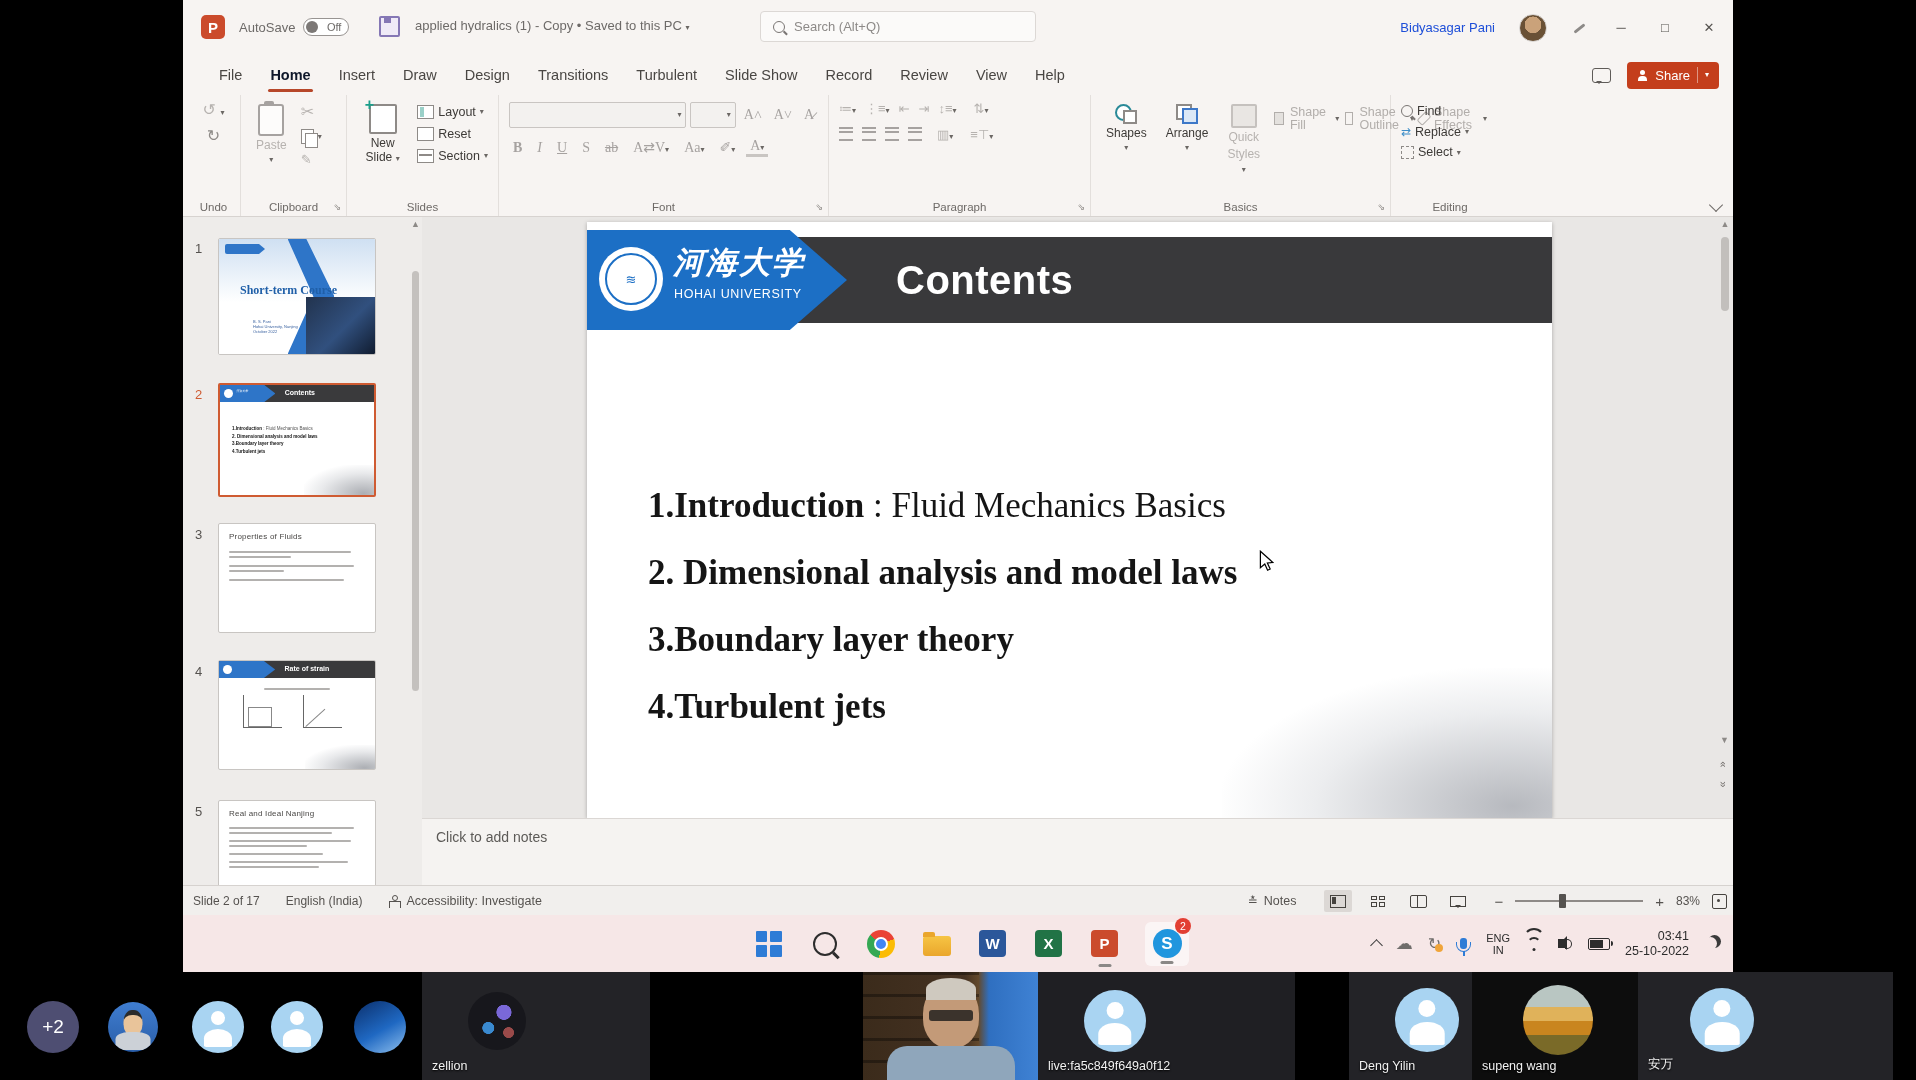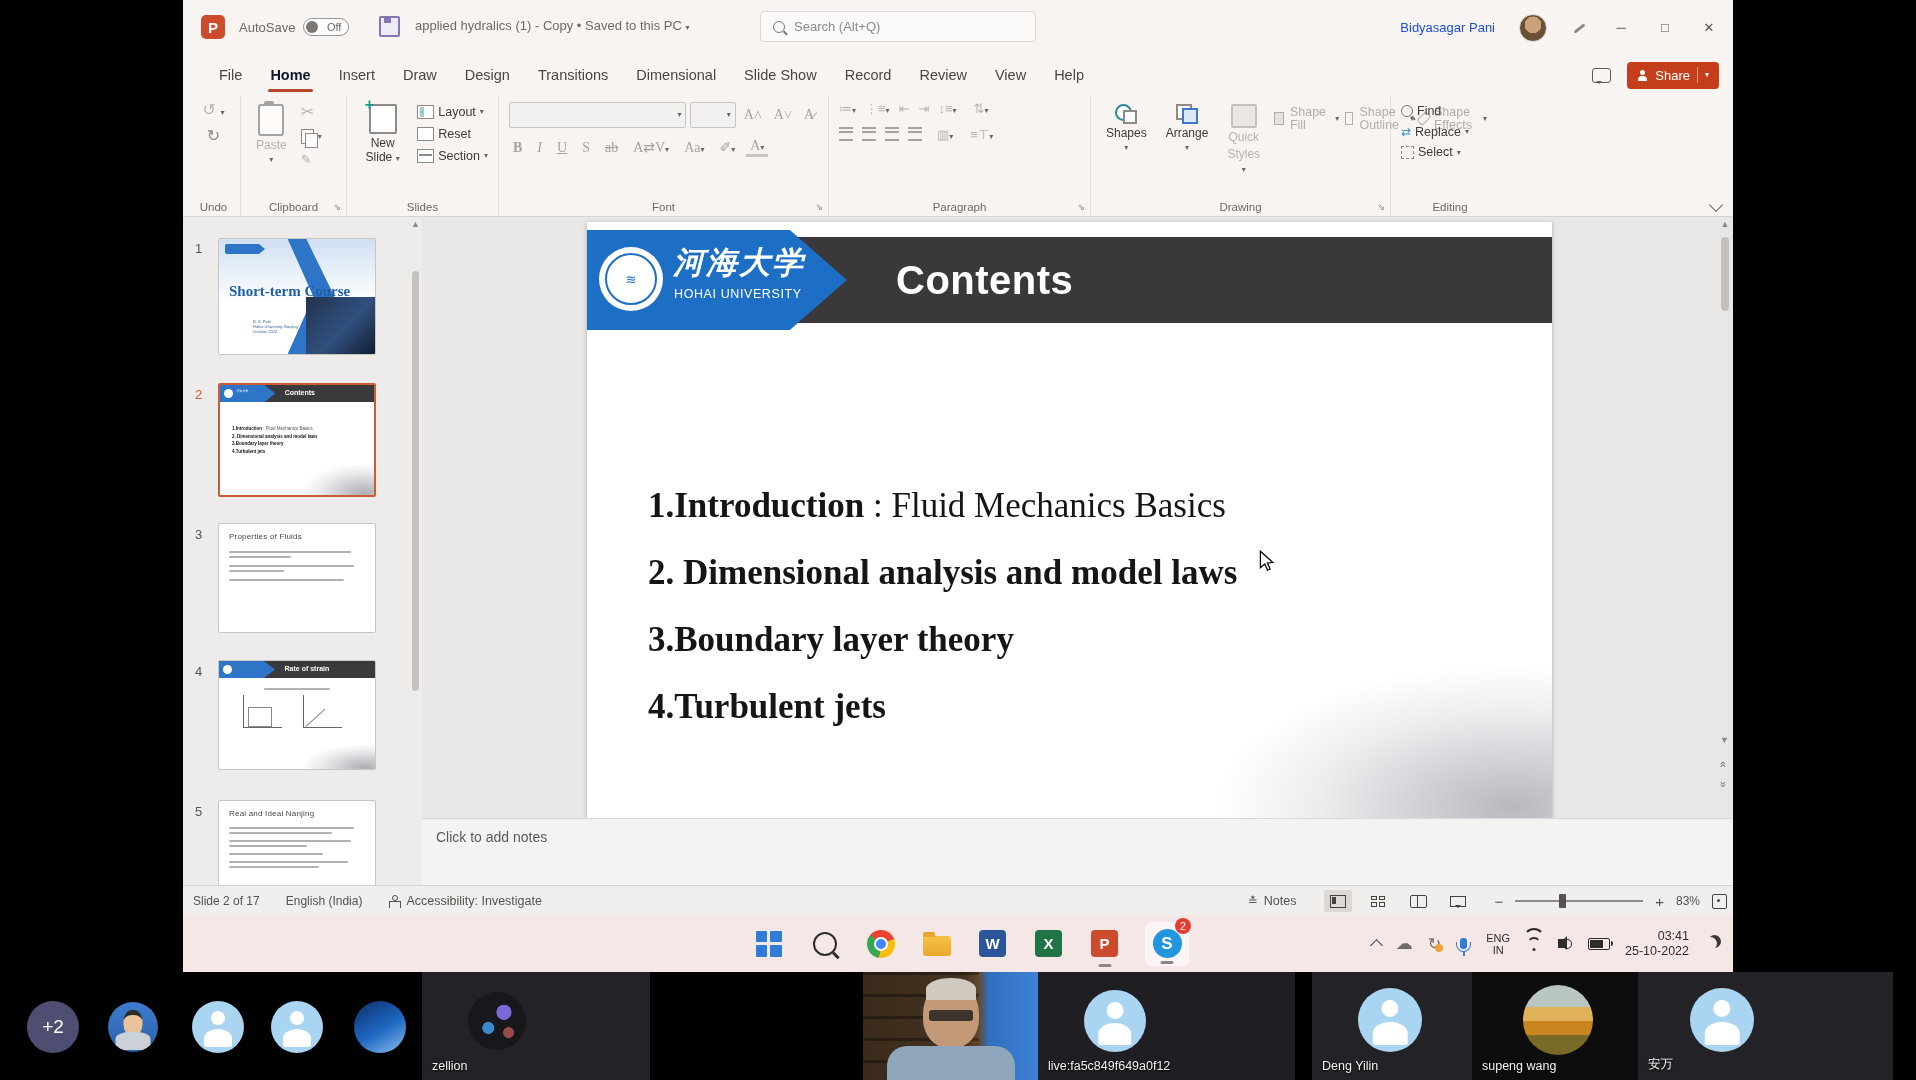--- a/index.html
+++ b/index.html
@@ -238,21 +238,21 @@
       </div>
     </div>
 
     <div class="tabrow">
       <span class="rtab">File</span>
       <span class="rtab active">Home</span>
       <span class="rtab">Insert</span>
       <span class="rtab">Draw</span>
       <span class="rtab">Design</span>
       <span class="rtab">Transitions</span>
-      <span class="rtab">Dimensional</span>
+      <span class="rtab">Turbulent</span>
       <span class="rtab">Slide Show</span>
       <span class="rtab">Record</span>
       <span class="rtab">Review</span>
       <span class="rtab">View</span>
       <span class="rtab">Help</span>
     </div>
     <div class="tabrow-right">
       <span class="i-comment"></span>
       <span class="sharebtn">
         <span class="mini-person"></span>
@@ -392,21 +392,21 @@
               <span class="i-sq"></span>
               <span>Shape Outline</span>
               <span class="chev">▾</span>
             </span>
           <span class="srow">
               <span class="i-sq" style="transform:rotate(45deg);border-radius:2px"></span>
               <span>Shape Effects</span>
               <span class="chev">▾</span>
             </span>
         </div>
-        <div class="rlabel">Drawing</div>
+        <div class="rlabel">Basics</div>
         <span class="launch">⇘</span>
       </div>
 
       <div class="rgroup" style="width:118px;border-right:none">
         <div class="editlist">
           <span class="srow">
               <span class="i-mag"></span>
               <span>Find</span>
             </span>
           <span class="srow">
@@ -431,21 +431,21 @@
       <div class="tscroll">
           <span class="thumb"></span>
         </div>
 
       <span class="tnum" style="top:24px">1</span>
       <div class="mini" style="top:21px;height:117px">
         <div style="position:absolute;inset:0;background:linear-gradient(#cfe0f2 0,#ffffff 55%)"></div>
         <div style="position:absolute;left:6px;top:5px;width:40px;height:10px;background:#2e75c8;border-radius:2px;clip-path:polygon(0 0,85% 0,100% 50%,85% 100%,0 100%)"></div>
         <div style="position:absolute;right:26%;top:0;width:30%;height:100%;background:#2e75c8;clip-path:polygon(0 0,40% 0,100% 50%,40% 100%,0 100%,55% 50%)"></div>
         <div style="position:absolute;right:0;bottom:0;width:44%;height:50%;background:linear-gradient(135deg,#22334e,#31507e 55%,#101c30)"></div>
-        <div style="position:absolute;left:10px;top:44px;font-family:'Liberation Serif',serif;font-weight:bold;font-size:15px;color:#1f5fa8">Short-term Course</div>
+        <div style="position:absolute;left:21px;top:44px;font-family:'Liberation Serif',serif;font-weight:bold;font-size:12px;color:#1f5fa8">Short-term Course</div>
         <div style="position:absolute;left:34px;top:80px;color:#3a62a0;font-size:8px;line-height:10px" class="tiny">
           <div>B. S. Pani</div>
           <div>Hohai University, Nanjing</div>
           <div>October 2022</div>
         </div>
       </div>
 
       <span class="tnum" style="top:170px;color:#cf5b32">2</span>
       <div class="mini sel" style="top:166px;height:114px">
         <div class="m-head">
@@ -663,21 +663,21 @@
           <div class="glasses"></div>
       </div>
       <div class="torso"></div>
     </div>
 
     <div class="tile" style="left:1038px;width:257px;background:#1f1f23">
       <div class="pav" style="position:absolute;left:46px;top:18px;width:62px;height:62px"></div>
       <span class="tname">live:fa5c849f649a0f12</span>
     </div>
 
-    <div class="tile" style="left:1312px;width:160px;background:#232327">
+    <div class="tile" style="left:1349px;width:160px;background:#232327">
       <div class="pav" style="position:absolute;left:46px;top:16px;width:64px;height:64px"></div>
       <span class="tname">Deng Yilin</span>
     </div>
 
     <div class="tile" style="left:1472px;width:166px;background:#0d0d0d">
       <div class="phav av-autumn" style="position:absolute;left:51px;top:13px;width:70px;height:70px"></div>
       <span class="tname">supeng wang</span>
     </div>
 
     <div class="tile" style="left:1638px;width:255px;background:#232327">

